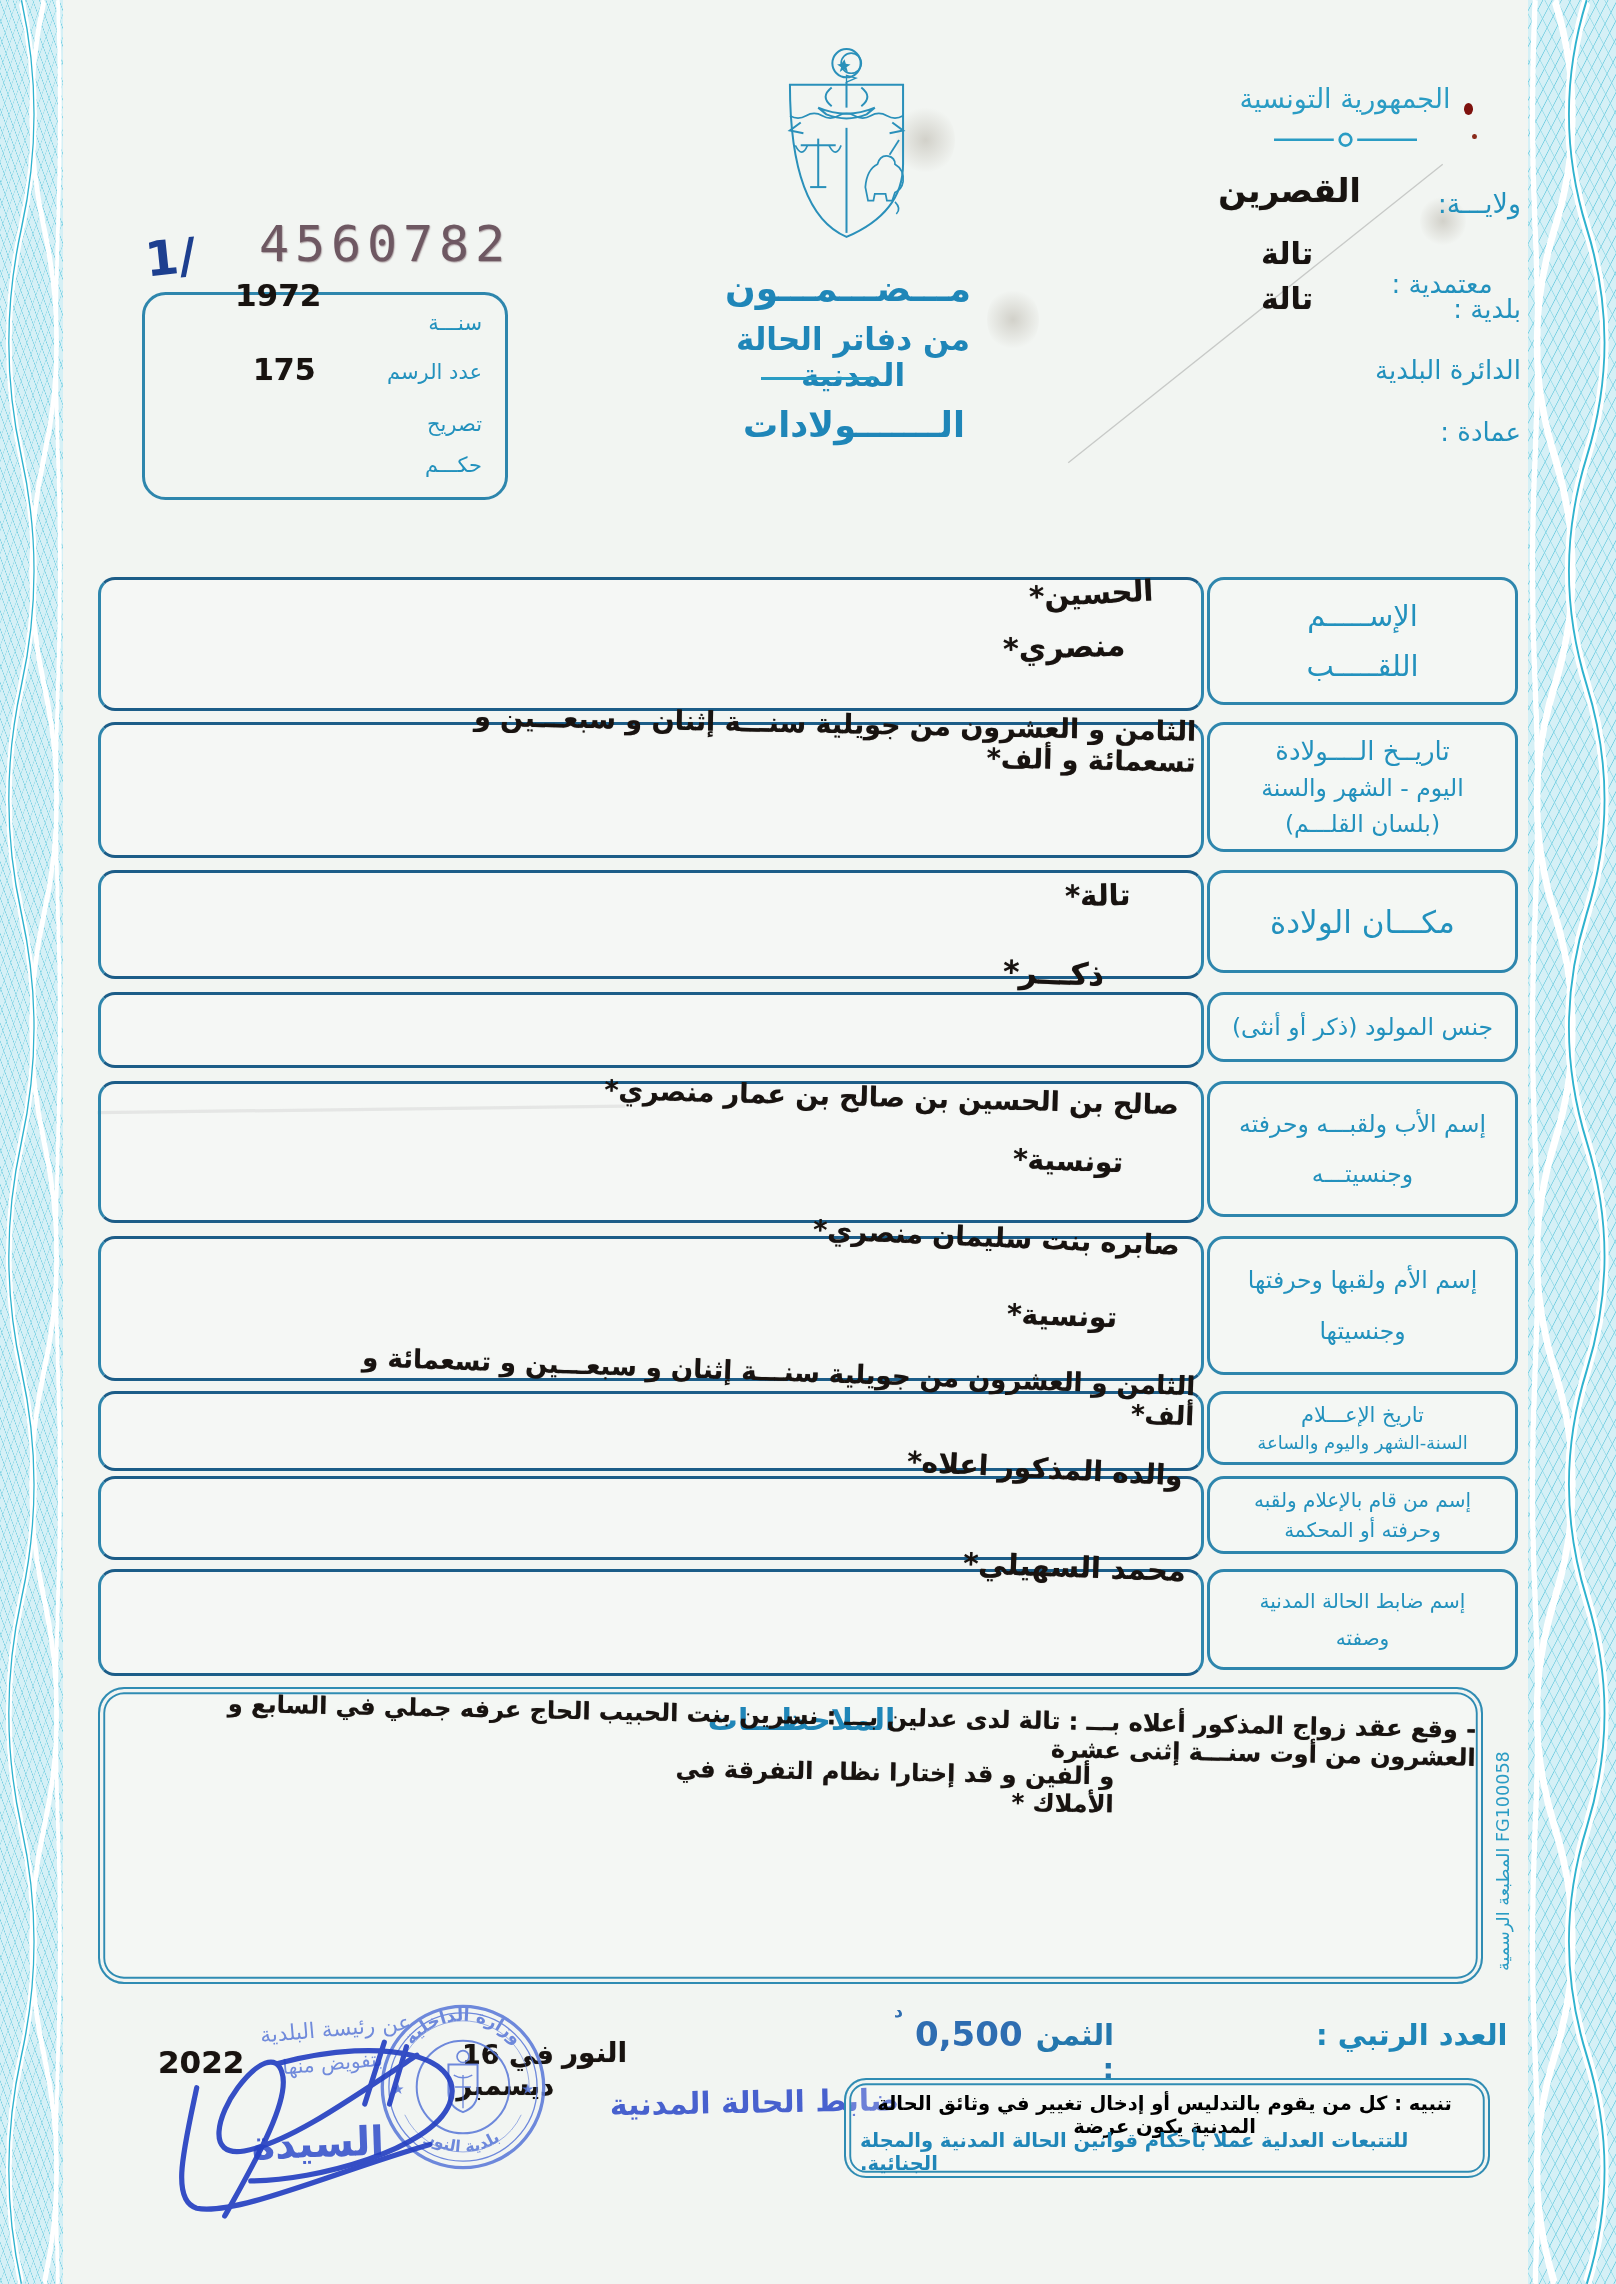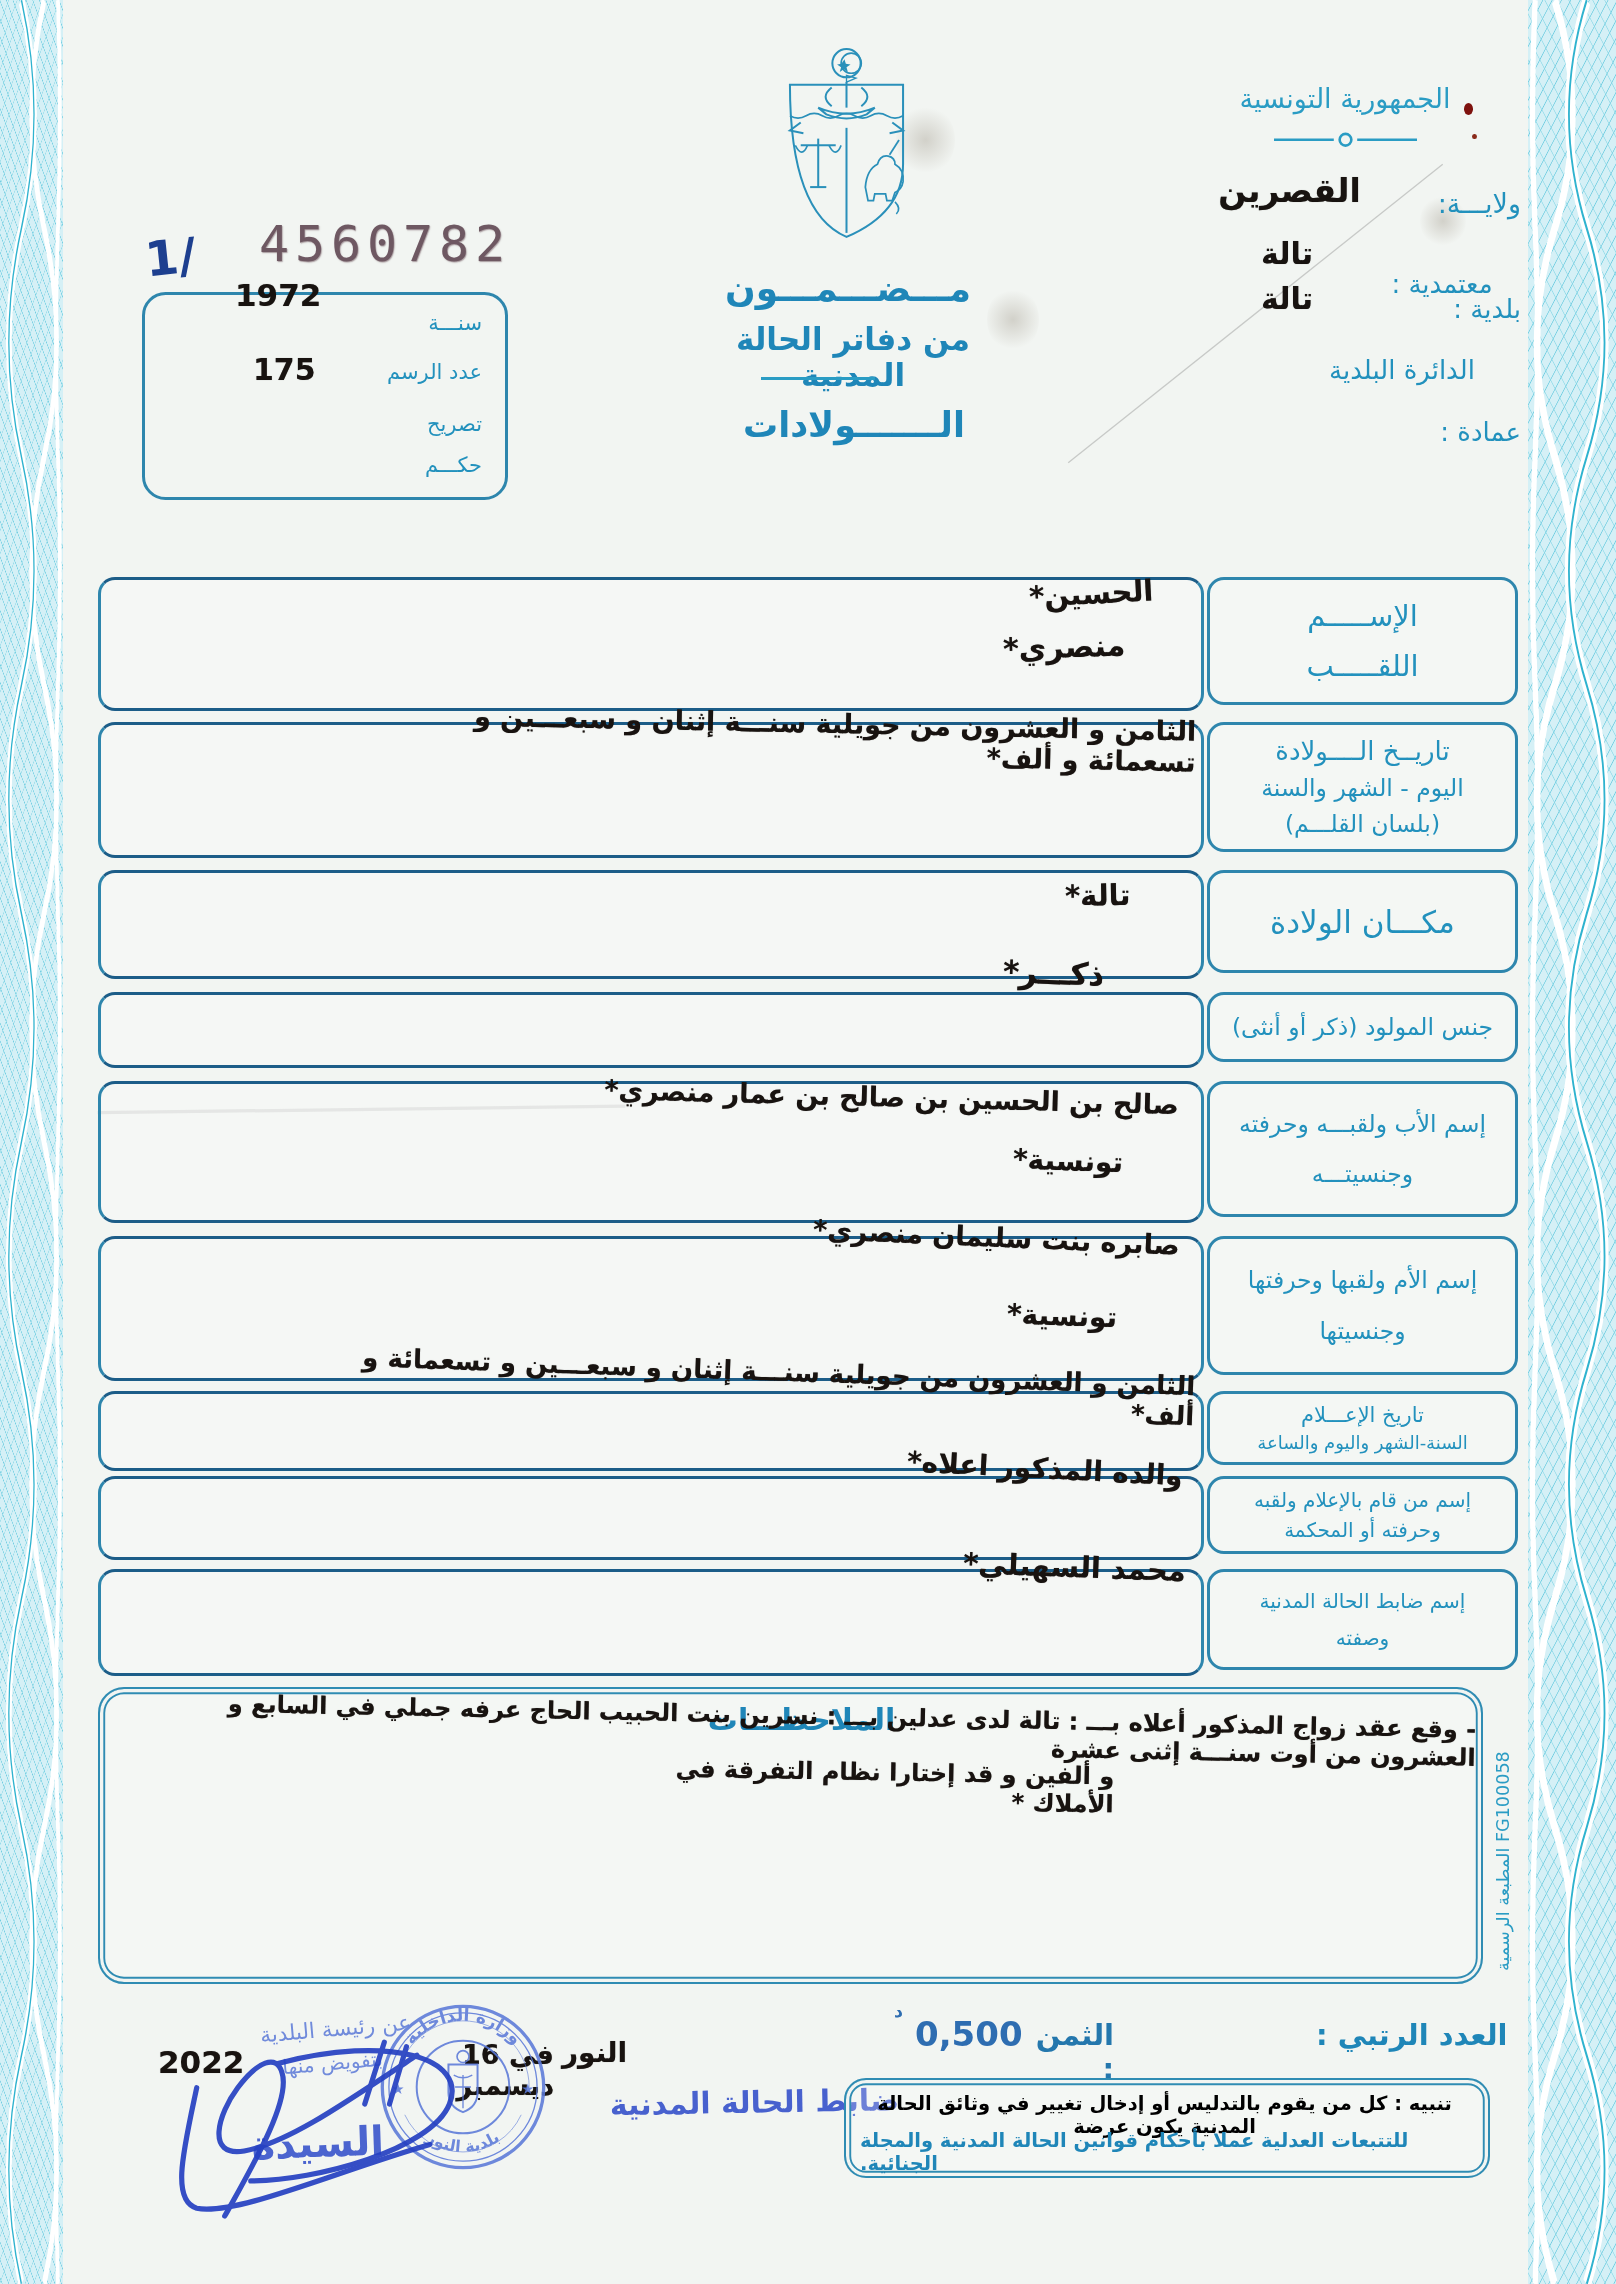--- a/index.html
+++ b/index.html
@@ -89,21 +89,21 @@
     <circle cx="110" cy="15" r="9" fill="none" stroke="#2a9cc4" stroke-width="4"></circle>
     <line x1="128" y1="15" x2="220" y2="15" stroke="#2a9cc4" stroke-width="4"></line>
   </svg>
 
   <div class="abs lbl rtl" style="left:1381px;top:188px;width:140px;font-size:27px;text-align:right">ولايـــة:</div>
   <div class="abs val rtl" style="left:1208px;top:171px;width:163px;font-size:33px;text-align:center">القصرين</div>
   <div class="abs lbl rtl" style="left:1362px;top:269px;width:160px;font-size:26px;text-align:center">معتمدية :</div>
   <div class="abs val rtl" style="left:1238px;top:236px;width:98px;font-size:30px;text-align:center">تالة</div>
   <div class="abs lbl rtl" style="left:1420px;top:294px;width:101px;font-size:26px;text-align:right">بلدية :</div>
   <div class="abs val rtl" style="left:1238px;top:281px;width:98px;font-size:30px;text-align:center">تالة</div>
-  <div class="abs lbl rtl" style="left:1329px;top:355px;width:192px;font-size:26px;text-align:left">الدائرة البلدية</div>
+  <div class="abs lbl rtl" style="left:1329px;top:355px;width:192px;font-size:26px;text-align:right">الدائرة البلدية</div>
   <div class="abs lbl rtl" style="left:1404px;top:417px;width:117px;font-size:26px;text-align:right">عمادة :</div>
 
   <svg class="abs" style="left:749px;top:43px;width:195px;height:202px" viewBox="0 0 240 300">
     <g stroke="#2a90ba" fill="none" stroke-width="3">
       <circle cx="120" cy="30" r="21"></circle>
       <circle cx="127" cy="30" r="15" stroke-width="2.4"></circle>
       <path d="M113 30 l4-6 2 7 7 1 -6 4 2 7 -6-4 -6 4 2-7 -6-4 7-1z" fill="#2a90ba" stroke="none"></path>
       <path d="M36 62 H204 V180 Q204 252 120 288 Q36 252 36 62 Z"></path>
       <path d="M36 108 q12 7 24 0 t24 0 t24 0 t24 0 t24 0 t24 0 t24 0" stroke-width="2.6"></path>
       <path d="M78 96 Q120 114 162 96 L150 106 Q120 118 90 106 Z"></path>

